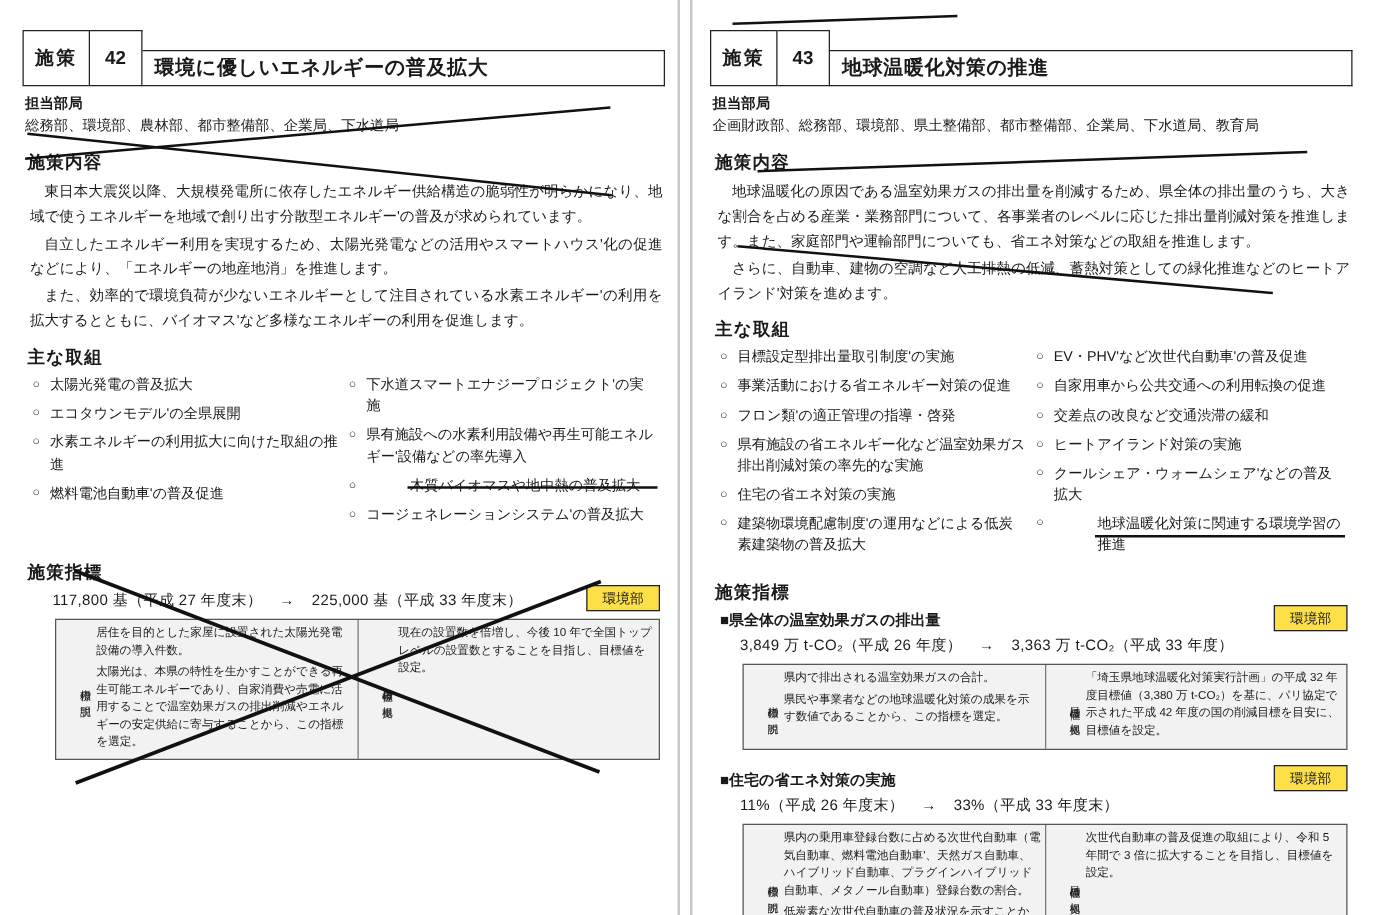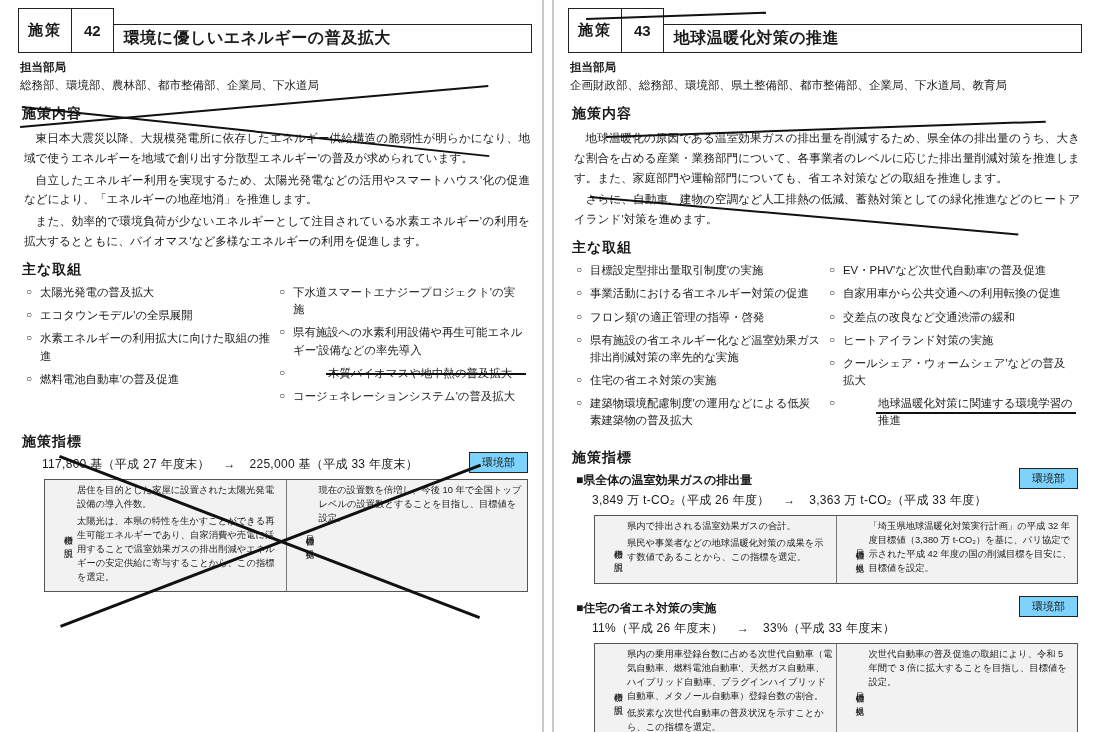--- a/index.html
+++ b/index.html
@@ -14,21 +14,21 @@
     color: #1a1a1a;
     position: relative;
     overflow: hidden;
   }
   .page {
     position: absolute;
     top: 0;
     width: 550px;
     height: 732px;
     box-sizing: border-box;
-    padding: 8px 18px 0 18px;
+    padding: 24px 18px 0 18px;
     overflow: hidden;
   }
   .page-left  { left: 0; }
   .page-right { left: 550px; }
 
   
   .page-left::after {
     content: "";
     position: absolute;
     right: 6px; top: 0; bottom: 0;
@@ -163,21 +163,21 @@
     letter-spacing: 0.3px;
   }
   .arrow { margin: 0 10px; }
   .owner-badge {
     position: absolute;
     right: 4px;
     top: -4px;
     border: 1px solid #222;
     font-size: 11px;
     padding: 2px 12px;
-    background: #7dd3fc;
+    background: #fde047;
   }
   .expl-wrap {
     display: flex;
     border: 1px solid #555;
     background: #f2f2f2;
     margin-left: 18px;
     margin-right: 4px;
     font-size: 9.3px;
     line-height: 1.5;
   }

